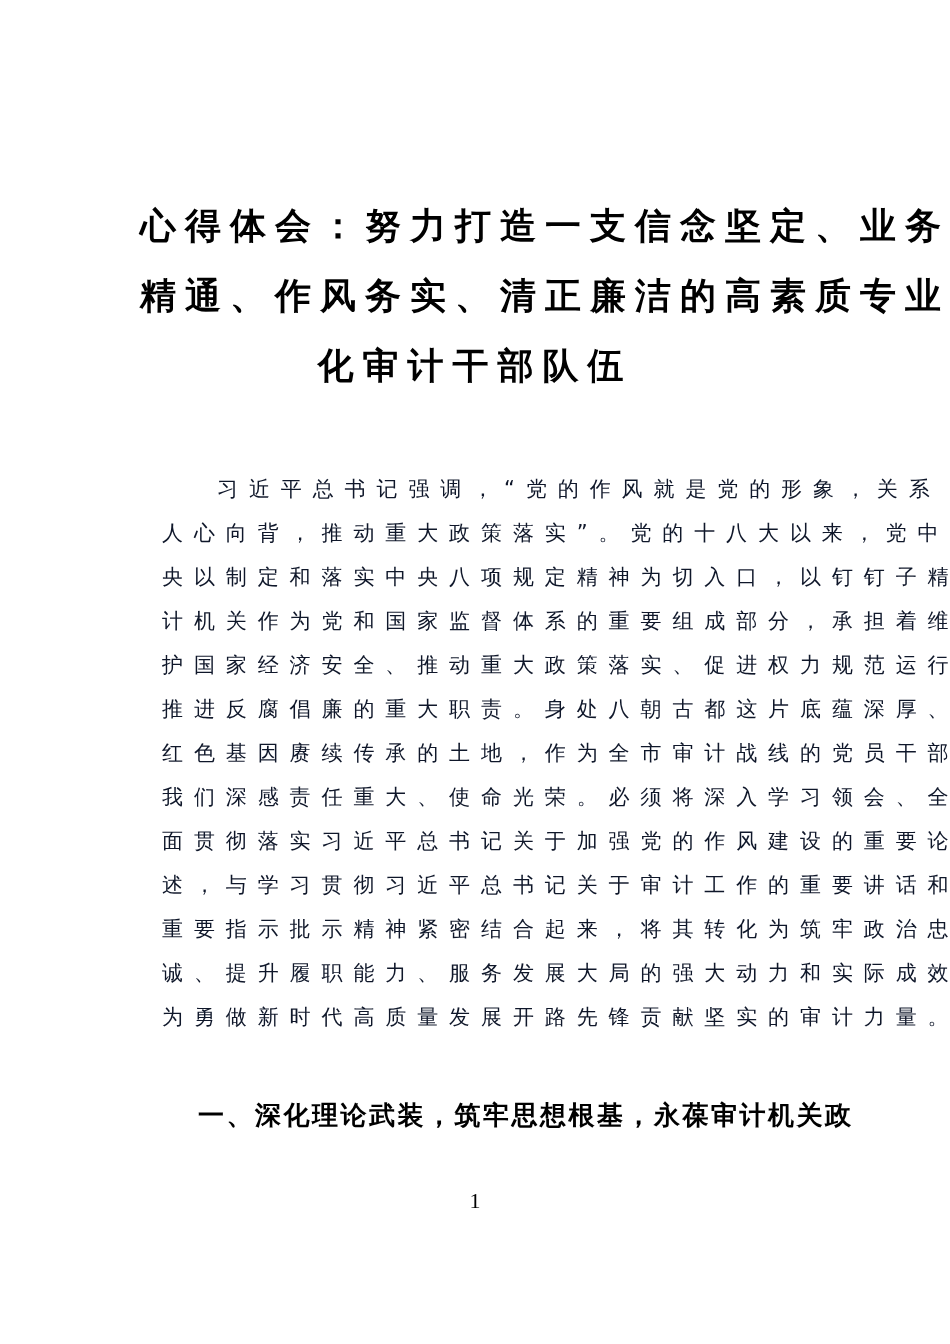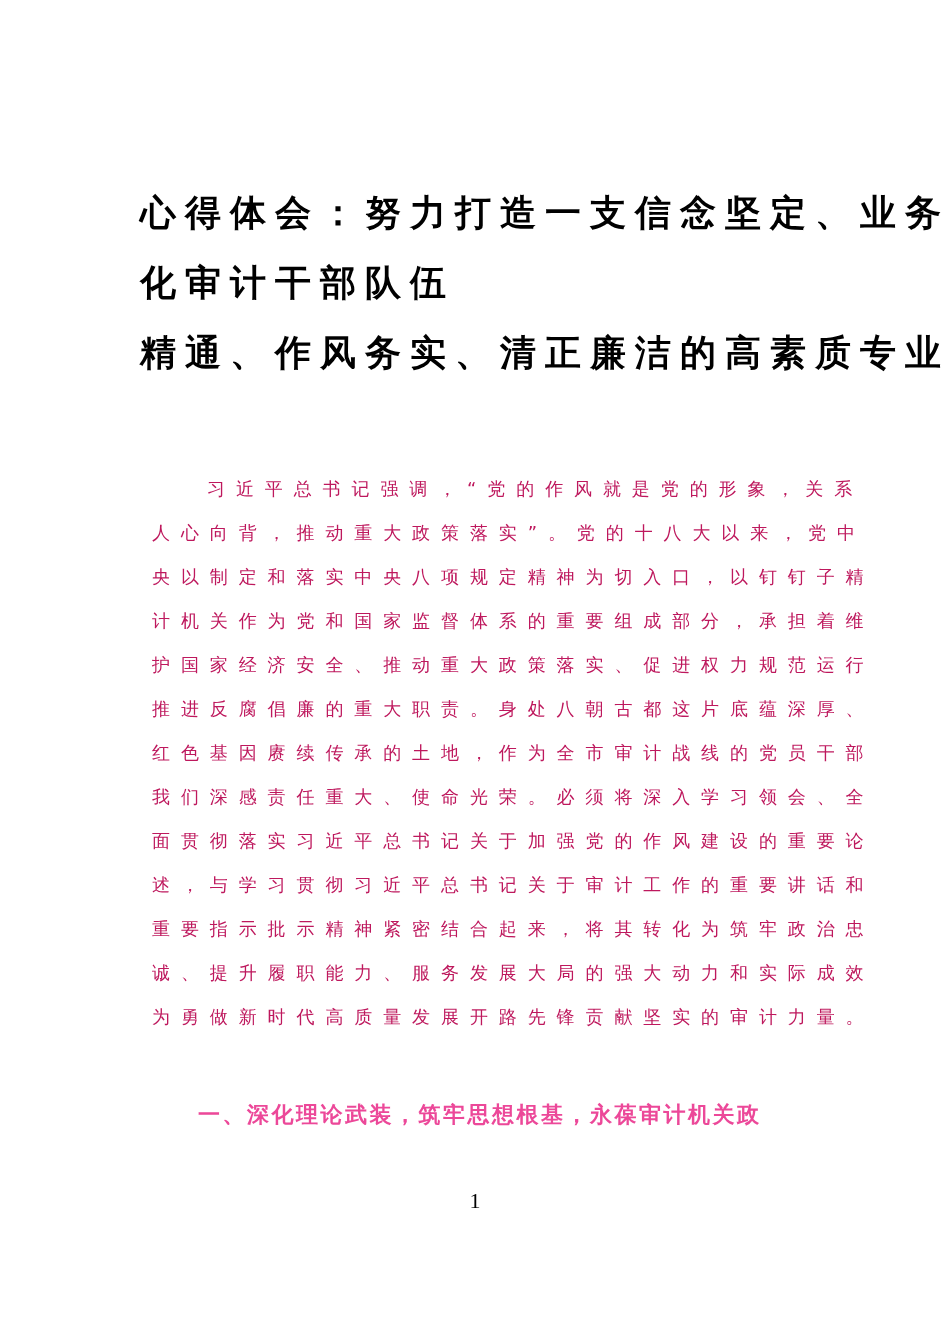--- a/index.html
+++ b/index.html
@@ -1,51 +1,51 @@
 <!DOCTYPE html>
 <html><head>
   <meta charset="utf-8">
   <style>
     html, body { margin: 0; padding: 0; background: #ffffff; }
     body { width: 950px; height: 1344px; position: relative; overflow: hidden; }
     .page { position: absolute; left: 0; top: 0; width: 950px; height: 1344px; background: #ffffff; }
     .title {
-      position: absolute; left: 140px; top: 177px; width: 670px;
-      text-align: left;
+      position: absolute; left: 140px; top: 190px; width: 670px;
+      text-align: center;
       font-family: "DejaVu Serif", "Liberation Serif", serif;
       font-weight: bold; font-size: 36px; line-height: 70px;
       letter-spacing: 9px; color: #000;
     }
     .title .line { display: block; white-space: nowrap; }
     .body {
-      position: absolute; left: 152px; top: 467px; width: 664px;
+      position: absolute; left: 162px; top: 467px; width: 664px;
       font-family: "DejaVu Sans", "Liberation Sans", sans-serif;
-      font-size: 18px; line-height: 44px; color: #be185d;
+      font-size: 21px; line-height: 44px; color: #0f172a;
     }
     .body .line { display: block; white-space: nowrap; letter-spacing: 10.9px; height: 44px; }
     .body .indent { padding-left: 55px; }
     .heading {
       position: absolute; left: 146px; top: 1093px; width: 664px;
       font-family: "DejaVu Sans", "Liberation Sans", sans-serif;
-      font-size: 22px; font-weight: bold; line-height: 44px; color: #ec4899;
+      font-size: 26px; font-weight: bold; line-height: 44px; color: #000000;
       white-space: nowrap; padding-left: 52px; letter-spacing: 2.5px;
     }
     .page-number {
       position: absolute; left: 0; width: 950px; top: 1188px; text-align: center;
       font-family: "Liberation Serif", "DejaVu Serif", serif; font-size: 22px; color: #000;
     }
   </style>
 </head>
 <body>
 
 <div class="page">
   <div class="title">
     <span class="line">心得体会：努力打造一支信念坚定、业务</span>
+    <span class="line">精通、作风务实、清正廉洁的高素质专业</span>
     <span class="line">化审计干部队伍</span>
-    <span class="line">精通、作风务实、清正廉洁的高素质专业</span>
   </div>
 
   <div class="body">
     <span class="line indent">习近平总书记强调，“党的作风就是党的形象，关系</span>
     <span class="line">人心向背，推动重大政策落实”。党的十八大以来，党中</span>
     <span class="line">央以制定和落实中央八项规定精神为切入口，以钉钉子精</span>
     <span class="line">计机关作为党和国家监督体系的重要组成部分，承担着维</span>
     <span class="line">护国家经济安全、推动重大政策落实、促进权力规范运行</span>
     <span class="line">推进反腐倡廉的重大职责。身处八朝古都这片底蕴深厚、</span>
     <span class="line">红色基因赓续传承的土地，作为全市审计战线的党员干部</span>

